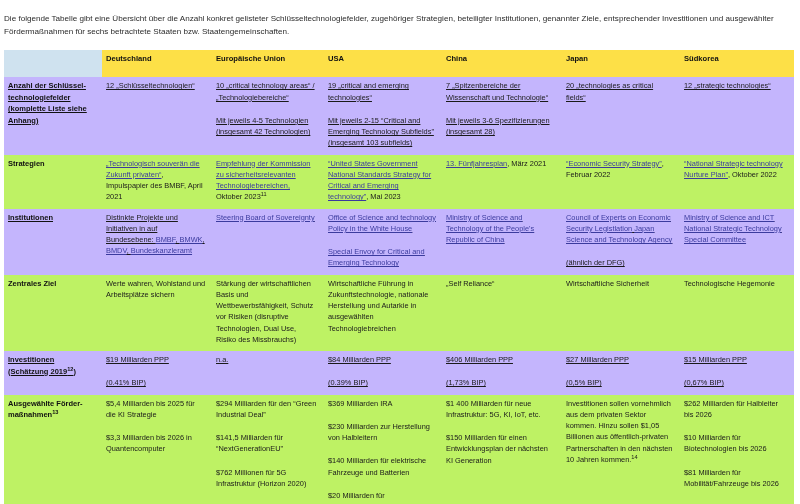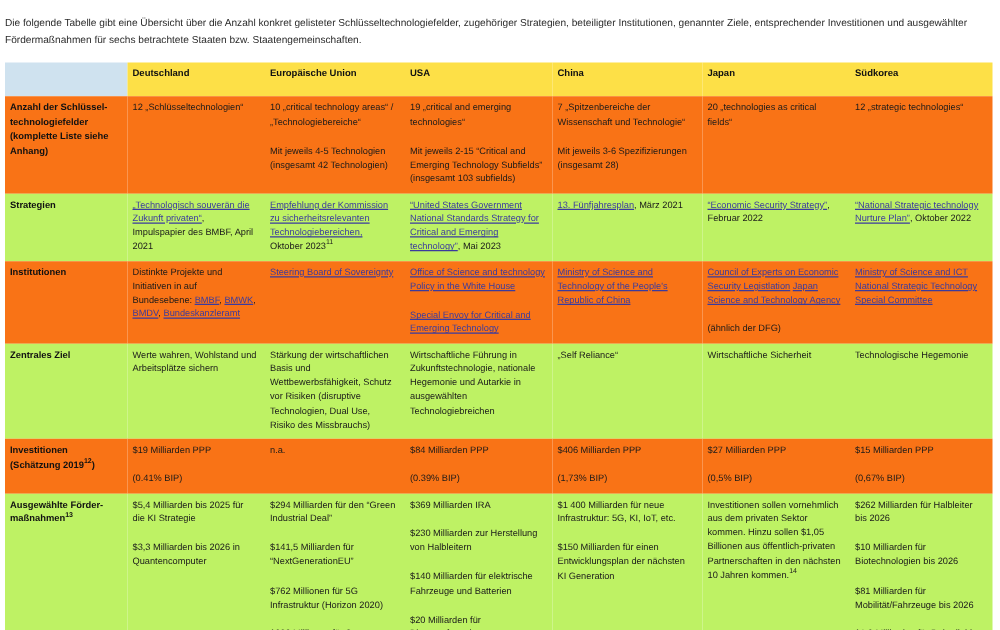--- a/index.html
+++ b/index.html
@@ -61,21 +61,21 @@
     font-size: 7.6px;
     color: #111;
     text-align: left;
     height: 18px;
     padding-top: 4px;
     padding-bottom: 4px;
   }
   thead th.c-head-blank { background: #cfe2ef; }
 
   tbody tr.alt td { background: #bef264; }
-  tbody tr.plain td { background: #f97316; }
+  tbody tr.plain td { background: #c4b5fd; text-decoration: underline; }
 
   td.rowlabel {
     font-weight: bold;
     color: #111;
     font-size: 7.5px;
     padding-right: 4px;
   }
 
   .cell p {
     margin: 0;
@@ -213,21 +213,21 @@
 
       <tr class="alt">
         <td class="rowlabel">Zentrales Ziel</td>
         <td class="cell">
           <p>Werte wahren, Wohlstand und Arbeitsplätze sichern</p>
         </td>
         <td class="cell">
           <p>Stärkung der wirtschaftlichen Basis und Wettbewerbsfähigkeit, Schutz vor Risiken (disruptive Technologien, Dual Use, Risiko des Missbrauchs)</p>
         </td>
         <td class="cell">
-          <p>Wirtschaftliche Führung in Zukunftstechnologie, nationale Hegemonie und Autarkie in ausgewählten Technologiebreichen</p>
+          <p>Wirtschaftliche Führung in Zukunftstechnologie, nationale Herstellung und Autarkie in ausgewählten Technologiebreichen</p>
         </td>
         <td class="cell">
           <p>„Self Reliance“</p>
         </td>
         <td class="cell">
           <p>Wirtschaftliche Sicherheit</p>
         </td>
         <td class="cell">
           <p>Technologische Hegemonie</p>
         </td>

